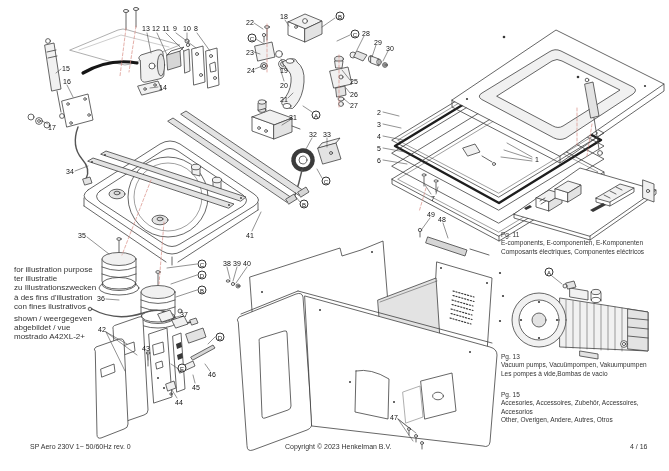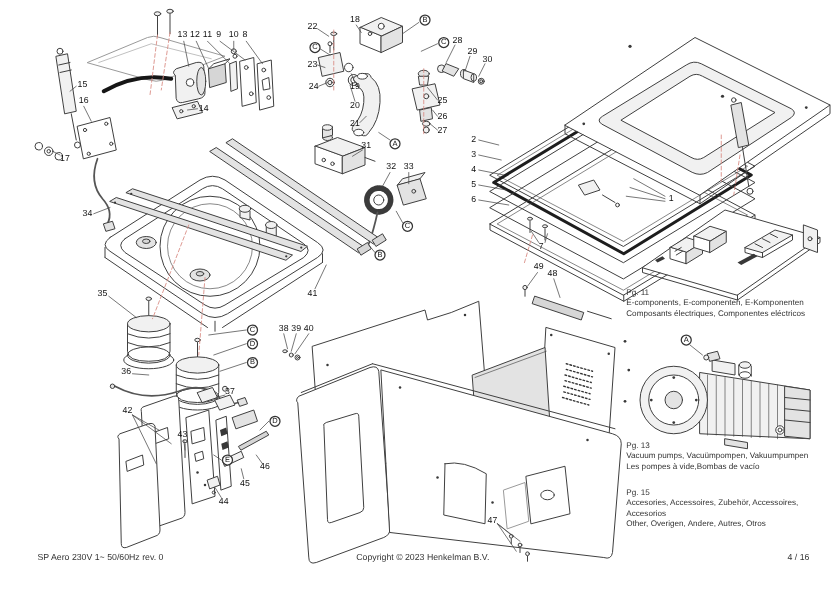--- a/index.html
+++ b/index.html
@@ -399,20 +399,32 @@
       <div class="callout-letter" style="left: 202px; top: 290px;">B</div>
       <div class="callout-letter" style="left: 252px; top: 38px;">C</div>
       <div class="callout-letter" style="left: 355px; top: 34px;">C</div>
       <div class="callout-letter" style="left: 326px; top: 181px;">C</div>
       <div class="callout-letter" style="left: 202px; top: 264px;">C</div>
       <div class="callout-letter" style="left: 202px; top: 275px;">D</div>
       <div class="callout-letter" style="left: 220px; top: 337px;">D</div>
       <div class="callout-letter" style="left: 182px; top: 368px;">E</div>
     </div>
 
+<div class="note-block note-1">
+  <div>for illustration purpose</div>
+  <div>ter illustratie</div>
+  <div>zu Illustrationszwecken</div>
+  <div>à des fins d'illustration</div>
+  <div>con fines ilustrativos</div>
+</div>
+<div class="note-block note-2">
+  <div>shown / weergegeven</div>
+  <div>abgebildet / vue</div>
+  <div>mostrado A42XL-2+</div>
+</div>
 
 <div class="ref-block ref-0">
   <div>Pg. 11</div>
   <div>E-components, E-componenten, E-Komponenten</div>
   <div>Composants électriques, Componentes eléctricos</div>
 </div>
 <div class="ref-block ref-1">
   <div>Pg. 13</div>
   <div>Vacuum pumps, Vacuümpompen, Vakuumpumpen</div>
   <div>Les pompes à vide,Bombas de vacío</div>

